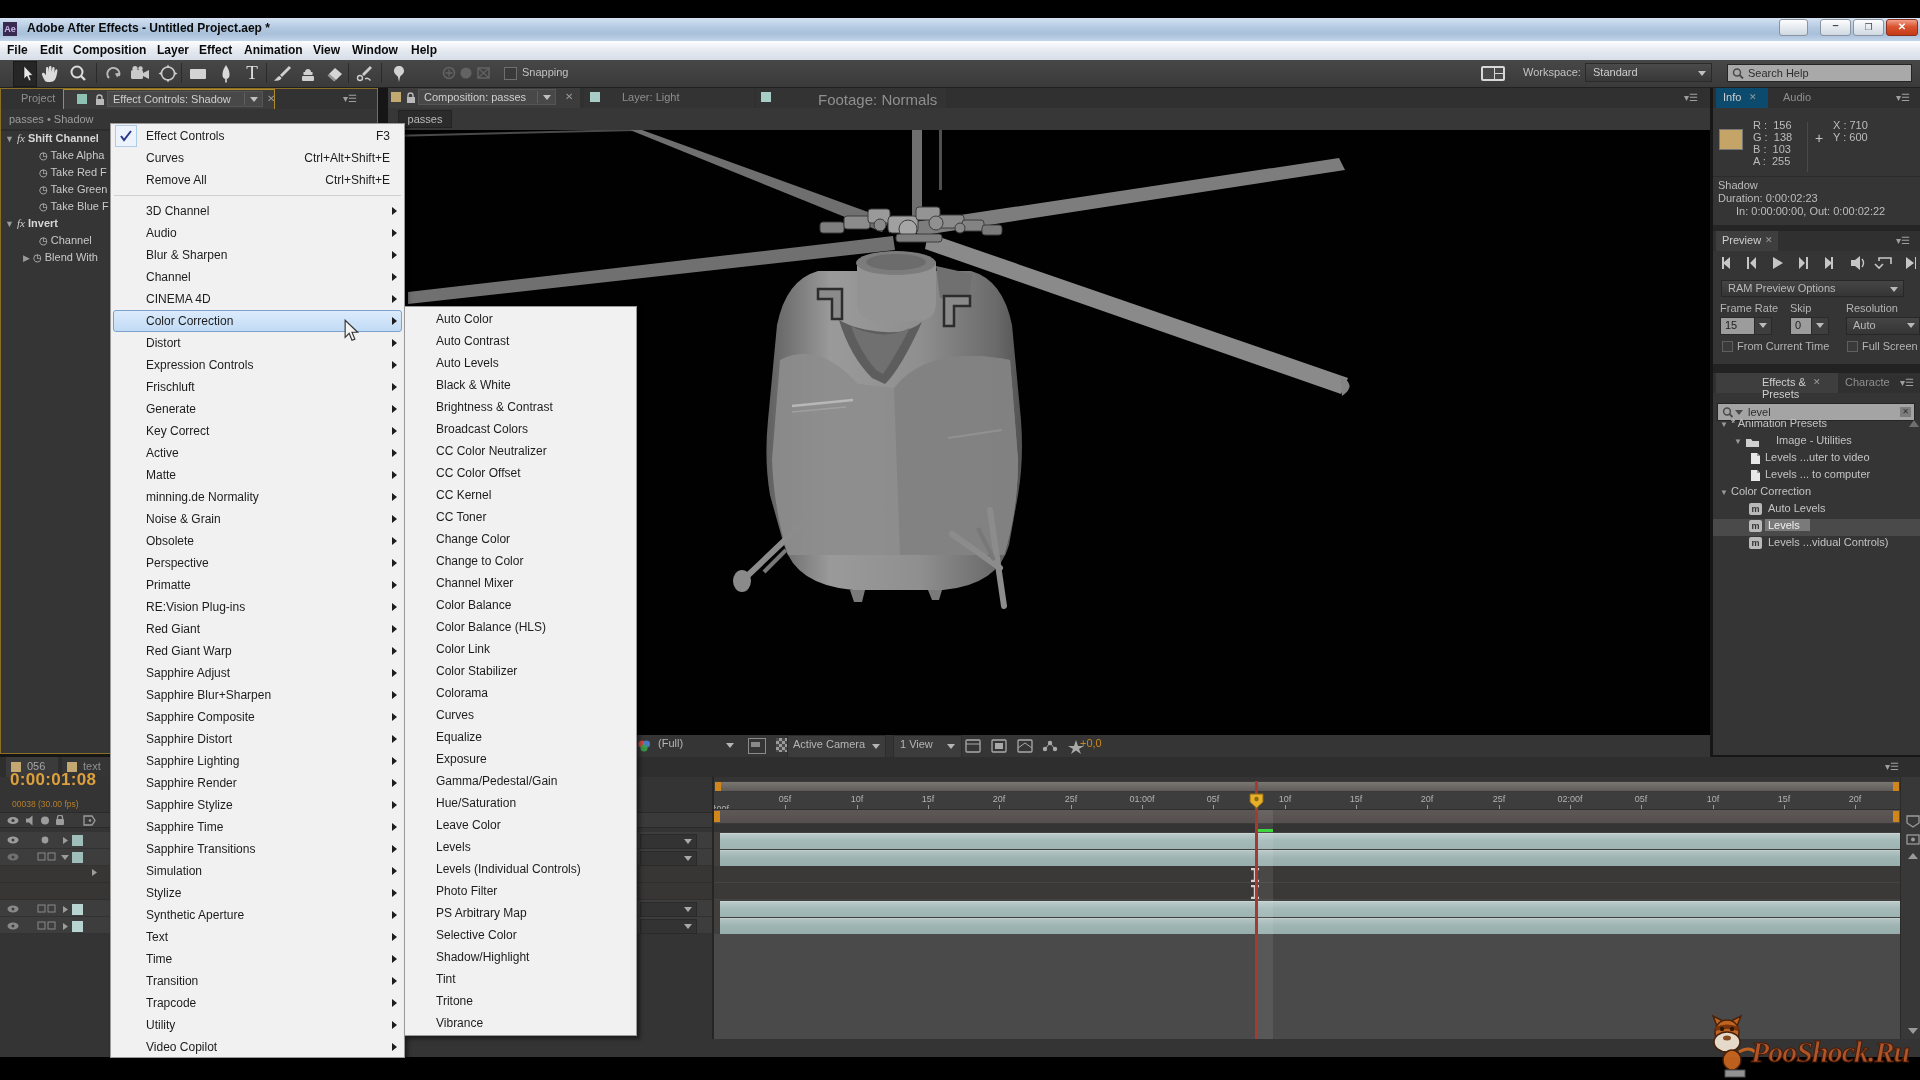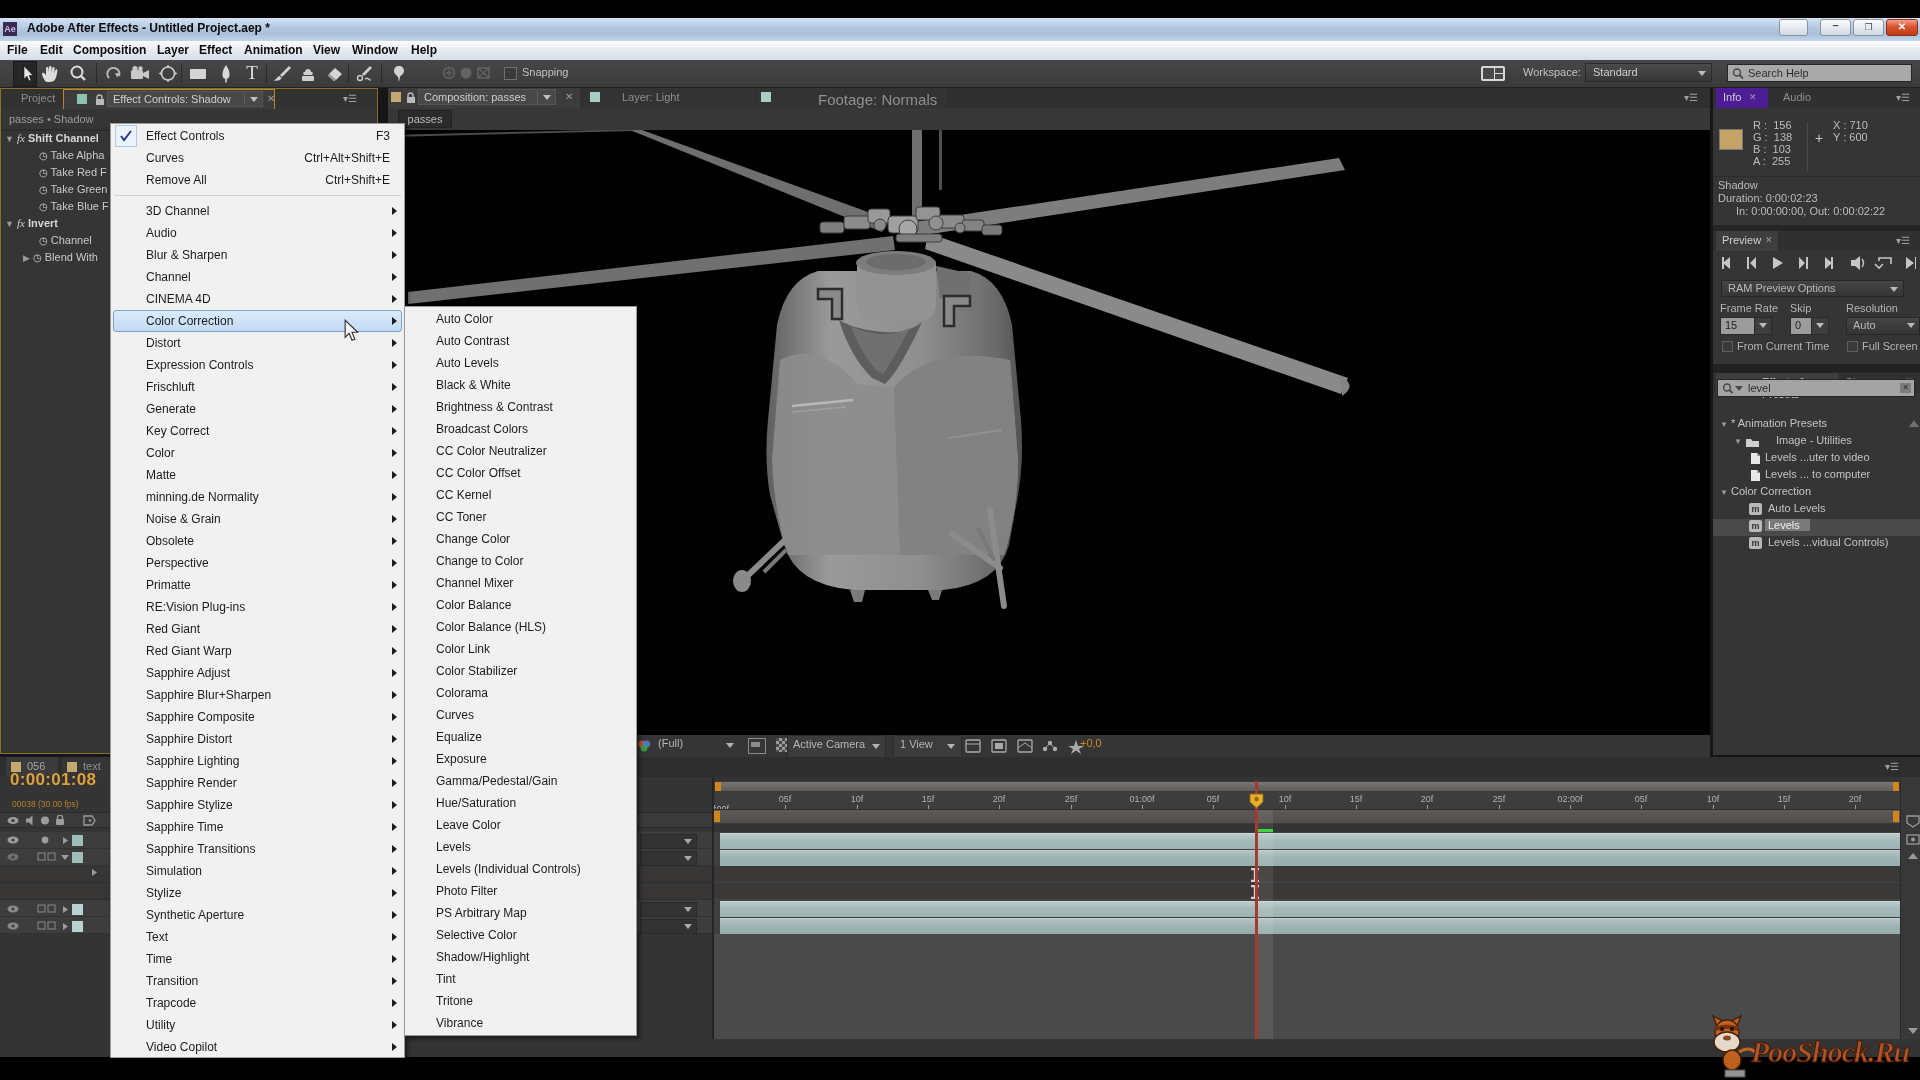--- a/index.html
+++ b/index.html
@@ -328,21 +328,21 @@
         <path d="M86,5 L81,11 M86,5 L91,11" stroke="#a9a9a9"></path>
       <path d="M112,2 L114,8 L120,8 L115,11 L117,16 L112,12.5 L107,16 L109,11 L104,8 L110,8 Z"></path>
     </svg>
     <div class="a" style="left:692px;top:2px;color:#c8881e;">+0,0</div>
   </div>
 </div>
 
 <div class="a" id="rightcol" style="left:1713px;top:88px;width:207px;height:667px;background:#353535;">
 
   <div class="a" style="left:0;top:0;width:207px;height:20px;background:#303030;"></div>
-  <div class="a" style="left:3px;top:0;width:52px;height:20px;background:#4c1d95;color:#cfcfcf;font-size:11px;">
+  <div class="a" style="left:3px;top:0;width:52px;height:20px;background:#0c4a6e;color:#cfcfcf;font-size:11px;">
       <span class="a" style="left:7px;top:3px;">Info</span>
       <span class="a" style="left:33px;top:4px;font-size:9px;color:#9a9a9a;">✕</span>
     </div>
   <div class="a" style="left:70px;top:3px;font-size:11px;color:#8f8f8f;">Audio</div>
   <div class="a" style="left:183px;top:4px;font-size:10px;color:#9f9f9f;">▾☰</div>
   <div class="a" style="left:6px;top:41px;width:22px;height:19px;background:#c5a468;border:1px solid #777;"></div>
   <div class="a" style="left:0;top:26px;width:207px;font-size:11px;color:#bcbcbc;">
     <div class="a" style="left:40px;top:5px;">R :&nbsp; 156</div>
     <div class="a" style="left:40px;top:17px;">G :&nbsp; 138</div>
     <div class="a" style="left:40px;top:29px;">B :&nbsp; 103</div>
@@ -397,21 +397,21 @@
   <div class="a" style="left:149px;top:252px;font-size:11px;color:#b3b3b3;">Full Screen</div>
   <div class="a" style="left:0;top:276px;width:207px;height:9px;background:#222;"></div>
 
   <div class="a" style="left:0;top:285px;width:207px;height:20px;background:#303030;"></div>
   <div class="a" style="left:3px;top:285px;width:122px;height:20px;background:#3e3e3e;color:#cfcfcf;font-size:11px;">
       <span class="a" style="left:6px;top:3px;padding-left:40px;">Effects &amp; Presets</span>
       <span class="a" style="left:97px;top:4px;font-size:9px;color:#9a9a9a;">✕</span>
     </div>
   <div class="a" style="left:132px;top:288px;font-size:11px;color:#8f8f8f;">Characte</div>
   <div class="a" style="left:187px;top:289px;font-size:10px;color:#9f9f9f;">▾☰</div>
-  <div class="a" style="left:4px;top:291px;width:198px;height:18px;background:#a4a4a4;border:1px solid #252525;box-sizing:border-box;">
+  <div class="a" style="left:4px;top:315px;width:198px;height:18px;background:#a4a4a4;border:1px solid #252525;box-sizing:border-box;">
     <svg class="a" style="left:3px;top:2px;" width="24" height="13">
         <circle cx="6" cy="5.5" r="3.4" fill="none" stroke="#4a4a4a" stroke-width="1.5"></circle>
         <line x1="8.5" y1="8" x2="11.5" y2="11" stroke="#4a4a4a" stroke-width="1.8"></line>
         <path d="M14,4 L22,4 L18,9 Z" fill="#4a4a4a"></path>
       </svg>
     <span class="a" style="left:30px;top:2px;font-size:11px;color:#2e2e2e;">level</span>
     <div class="a" style="right:3px;top:3px;width:11px;height:10px;background:#7d7d7d;color:#2e2e2e;font-size:8px;text-align:center;line-height:10px;">✕</div>
   </div>
   <div class="a" style="left:0;top:329px;width:207px;font-size:11px;color:#c3c3c3;">
     <div style="height:17px;position:relative;">
@@ -712,21 +712,21 @@
     </div>
   <div class="mi">
       <span class="lbl">Generate</span>
       <span class="ar"></span>
     </div>
   <div class="mi">
       <span class="lbl">Key Correct</span>
       <span class="ar"></span>
     </div>
   <div class="mi">
-      <span class="lbl">Color</span>
+      <span class="lbl">Active</span>
       <span class="ar"></span>
     </div>
   <div class="mi">
       <span class="lbl">Matte</span>
       <span class="ar"></span>
     </div>
   <div class="mi">
       <span class="lbl">minning.de Normality</span>
       <span class="ar"></span>
     </div>

